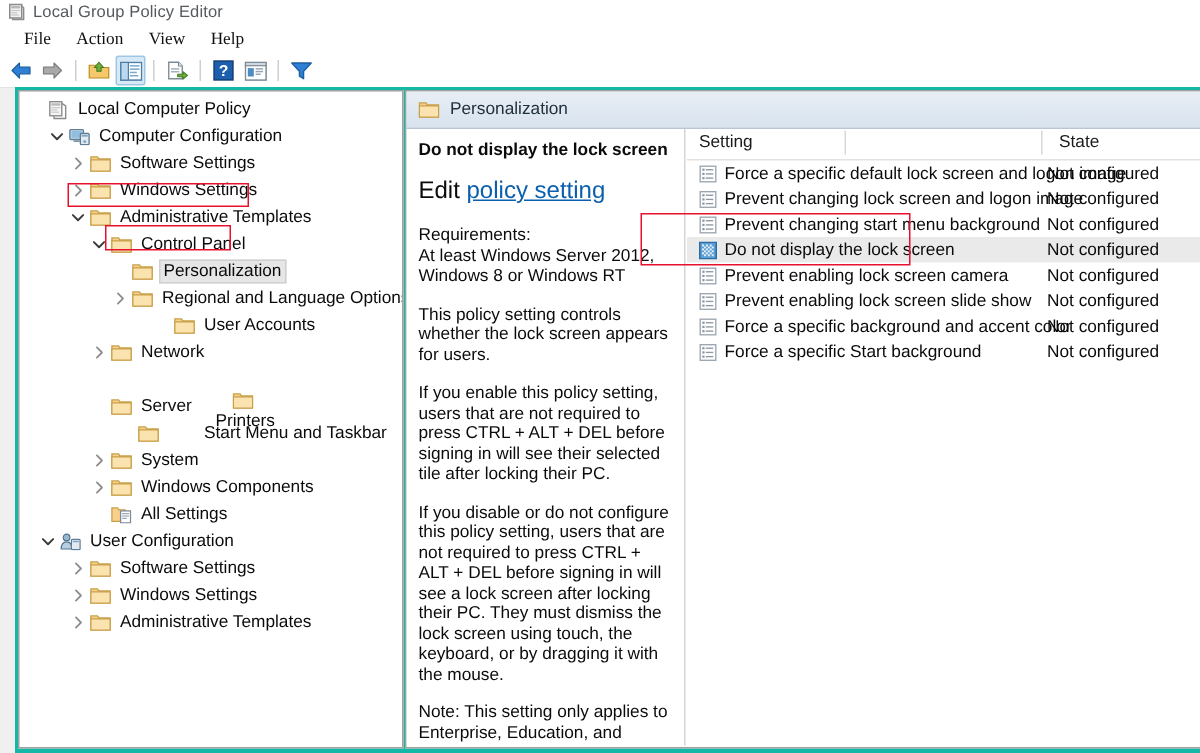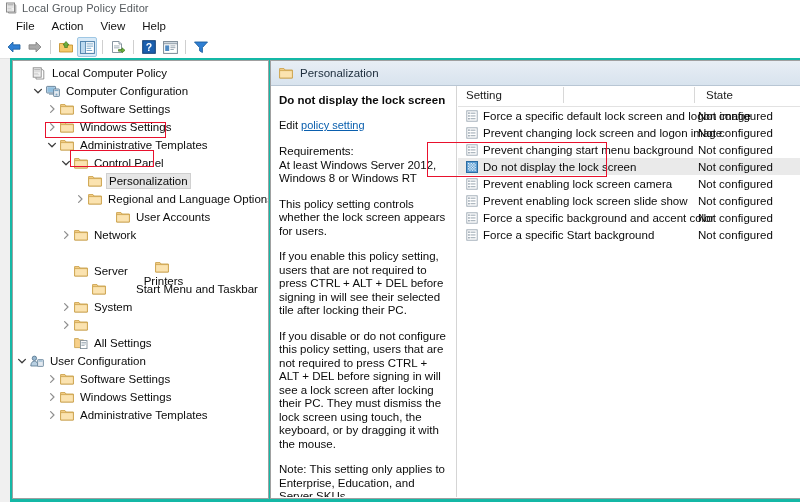--- a/index.html
+++ b/index.html
@@ -36,20 +36,21 @@
     position: absolute; left: 0; top: 16px;
     width: 800px; height: 20px;
     background: #ffffff;
     display: flex; align-items: center;
     padding-left: 8px;
   }
   .menu-item {
     font-size: 11.5px; color: #101010;
     padding: 1px 9px 1px 8px;
     cursor: default;
+    font-family: Liberation Serif, serif;
   }
 
   
   .toolbar {
     position: absolute; left: 0; top: 36px;
     width: 800px; height: 22px;
     background: #ffffff;
     border-bottom: 1px solid #e3e3e3;
     display: flex; align-items: center;
     padding-left: 4px;
@@ -146,21 +147,21 @@
     border-right: 1px solid #d5d5d5;
     padding: 7px 10px 0 8px;
     box-sizing: border-box;
     overflow: hidden;
   }
   .desc-title {
     font-size: 11.5px; font-weight: bold; color: #0b0b0b;
     line-height: 14px; margin-bottom: 12px;
   }
   .desc-edit {
-    font-size: 11px; color: #0b0b0b; margin-bottom: 14px;
+    font-size: 16px; color: #0b0b0b; margin-bottom: 14px;
   }
   .desc-edit a {
     color: #0a5fae; text-decoration: underline; cursor: pointer;
   }
   .desc-block { font-size: 11.5px; line-height: 13.5px; color: #0b0b0b; margin-bottom: 12px; }
   .desc-block .lbl { display: block; }
   .desc-p { font-size: 11.5px; line-height: 13.5px; color: #0b0b0b; margin-bottom: 12px; }
 
   
   .list-col {
@@ -495,35 +496,36 @@
               <svg width="10" height="10" viewBox="0 0 10 10">
                 <path d="M3.6 1.6 L7 5 L3.6 8.4" fill="none" stroke="#8f8f8f" stroke-width="1.2" stroke-linecap="round" stroke-linejoin="round"></path>
               </svg>
             </span>
             <span class="t-ico">
               <svg width="14" height="12" viewBox="0 0 14 12">
                 <path d="M0.6 1.6 L5 1.6 L6 3 L13.4 3 L13.4 11 L0.6 11 Z" fill="#f7d08a" stroke="#c9a04a" stroke-width="0.9"></path>
                 <path d="M0.6 3.6 L13.4 3.6 L13.4 11 L0.6 11 Z" fill="#fbe3b0" stroke="#c9a04a" stroke-width="0.8"></path>
               </svg>
             </span>
+            <span class="t-label">Windows Components</span>
           </div>
           <div class="tree-row" style="padding-left: 46px;">
             <span class="twisty"></span>
             <span class="t-ico">
               <svg width="14" height="12" viewBox="0 0 14 12">
                 <path d="M0.6 1.6 L4.4 1.6 L5.3 2.9 L9.4 2.9 L9.4 10.6 L0.6 10.6 Z" fill="#f7d08a" stroke="#c9a04a" stroke-width="0.85"></path>
                 <rect x="6.4" y="3.6" width="6.6" height="8" fill="#ffffff" stroke="#7c8a96" stroke-width="0.85"></rect>
                 <rect x="7.4" y="5" width="4.6" height="0.8" fill="#9aa7b2"></rect>
                 <rect x="7.4" y="6.6" width="4.6" height="0.8" fill="#9aa7b2"></rect>
                 <rect x="7.4" y="8.2" width="3.2" height="0.8" fill="#9aa7b2"></rect>
               </svg>
             </span>
             <span class="t-label">All Settings</span>
           </div>
-          <div class="tree-row" style="padding-left: 2px;">
+          <div class="tree-row" style="padding-left: 12px;">
             <span class="twisty">
               <svg width="10" height="10" viewBox="0 0 10 10">
                 <path d="M1.6 3.4 L5 6.8 L8.4 3.4" fill="none" stroke="#3b3b3b" stroke-width="1.3" stroke-linecap="round" stroke-linejoin="round"></path>
               </svg>
             </span>
             <span class="t-ico">
               <svg width="14" height="12" viewBox="0 0 14 12">
                 <circle cx="4.4" cy="3.3" r="2.2" fill="#98b8d0" stroke="#54748d" stroke-width="0.8"></circle>
                 <path d="M0.8 11 C0.8 7.6 2.4 6.2 4.4 6.2 C6.4 6.2 8 7.6 8 11 Z" fill="#b9d0e2" stroke="#54748d" stroke-width="0.8"></path>
                 <rect x="7.6" y="4.6" width="5.8" height="6.8" rx="0.6" fill="#e3eaf0" stroke="#5f7d95" stroke-width="0.8"></rect>

